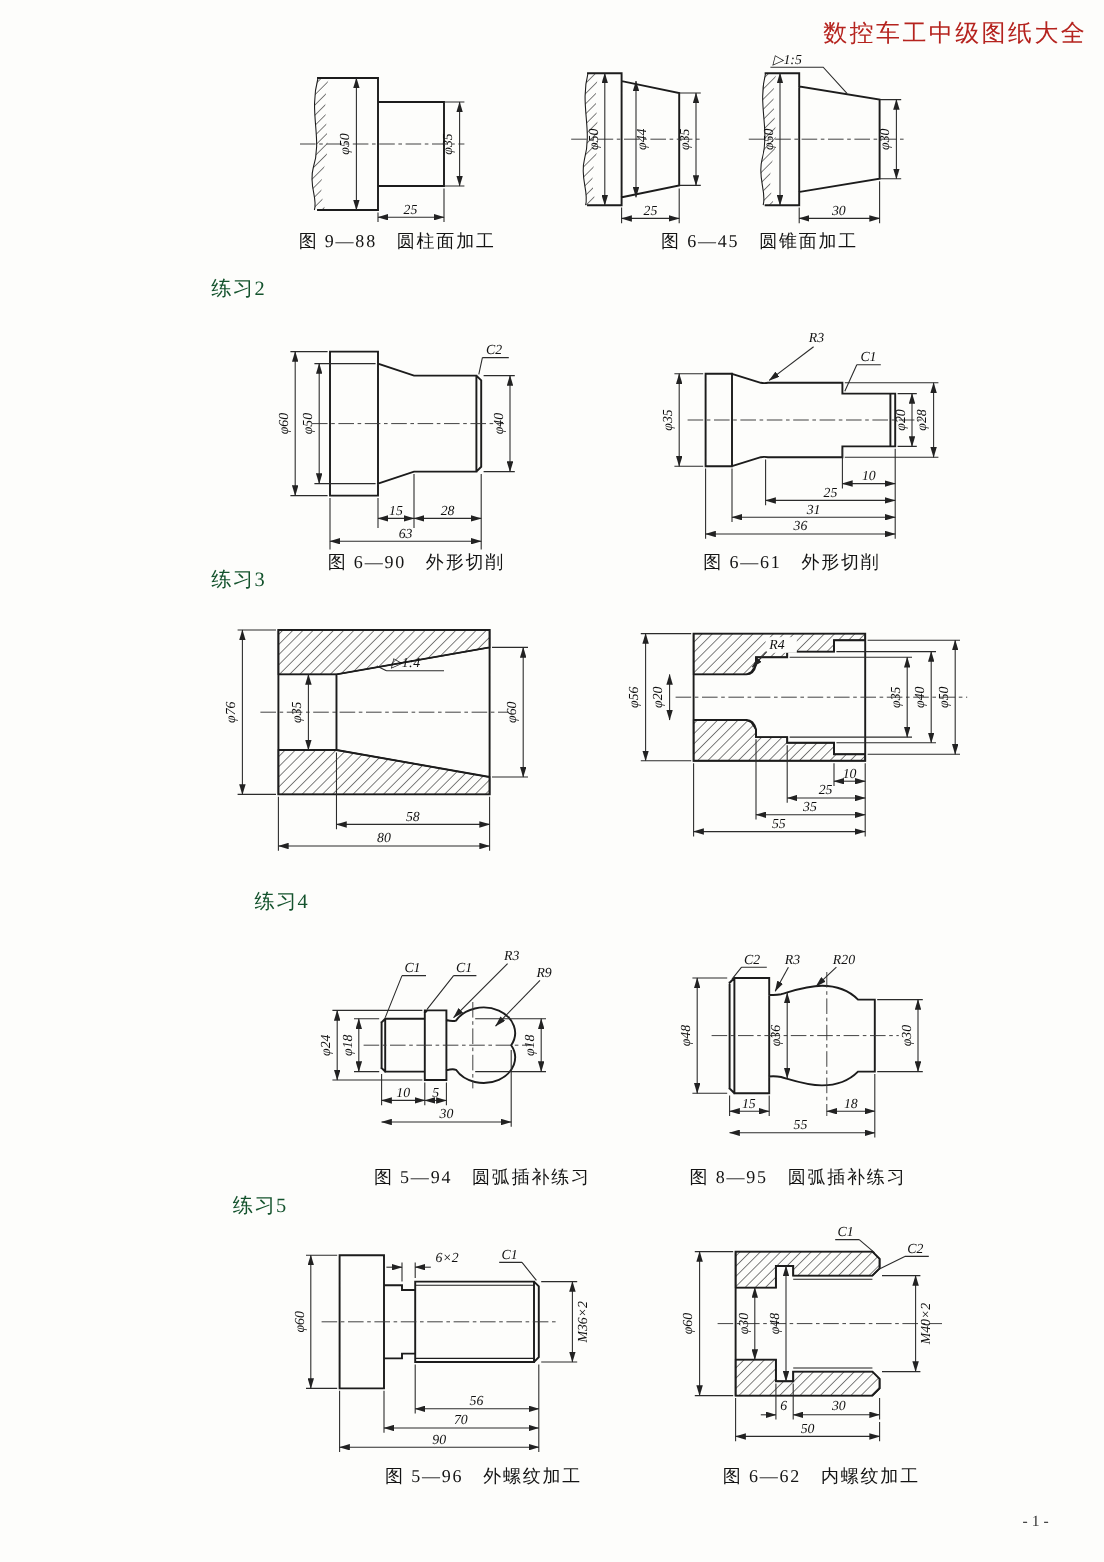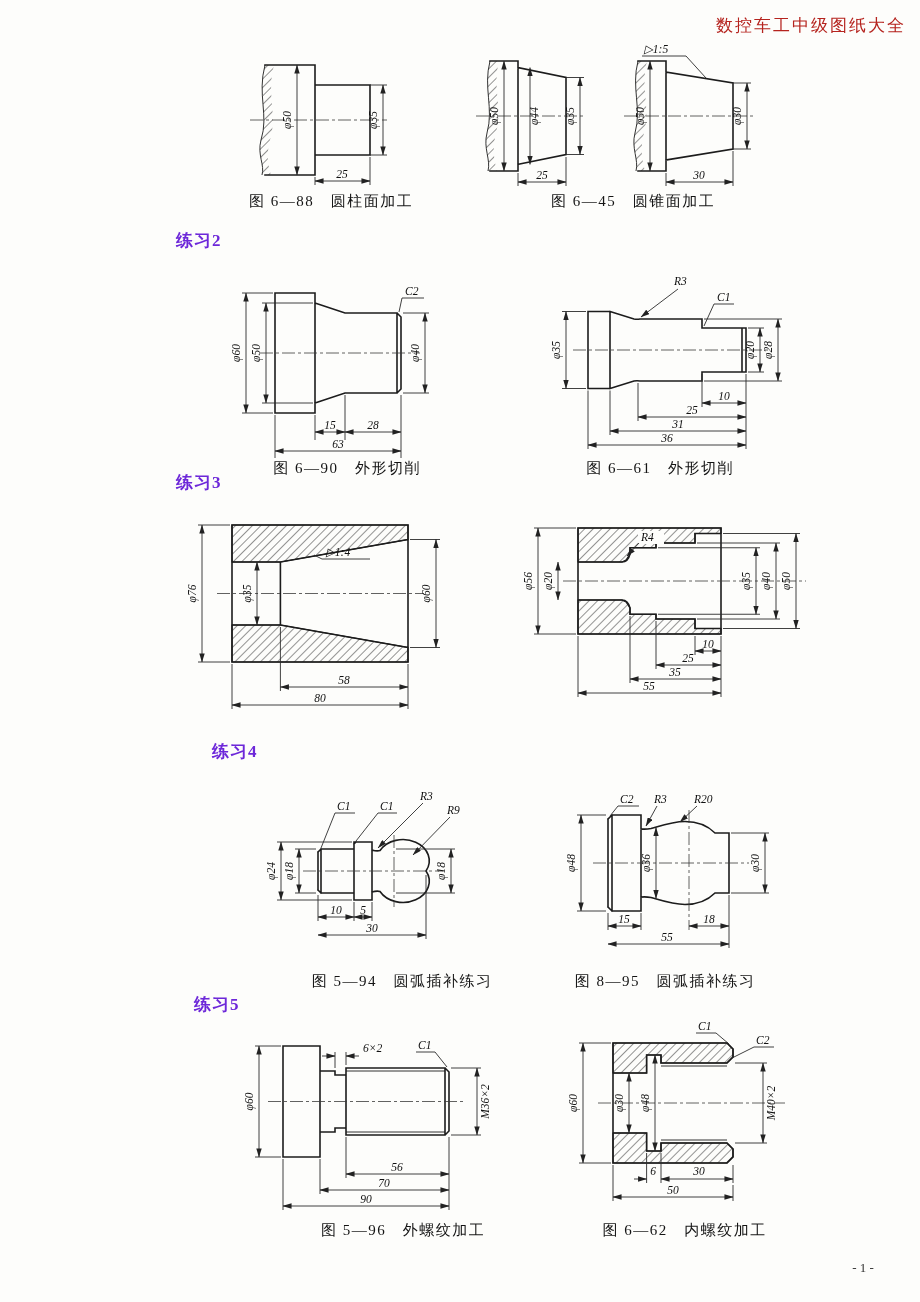--- a/index.html
+++ b/index.html
@@ -8,22 +8,22 @@
   svg.fig{position:absolute;overflow:visible;}
   .ol{stroke:#1c1c1c;stroke-width:1.6;fill:none;stroke-linejoin:miter;stroke-linecap:square;}
   .thin{stroke:#1c1c1c;stroke-width:.9;fill:none;}
   .dim{stroke:#2b2b2b;stroke-width:.9;fill:none;}
   .cl{stroke:#3a3a3a;stroke-width:.8;stroke-dasharray:13 3 3 3;fill:none;}
   .ht{fill:url(#ht);stroke:#1c1c1c;stroke-width:1.2;}
   .htn{fill:url(#ht);stroke:none;}
   text{fill:#111;}
   .dt{font:italic 11.5px "Liberation Serif",serif;}
   .cap{position:absolute;font-size:15px;color:#141414;text-align:center;letter-spacing:1.5px;white-space:nowrap;}
-  .ex{position:absolute;font-weight:bold;font-size:17px;color:#6d28d9;letter-spacing:1px;white-space:nowrap;}
-  .hdr{position:absolute;top:14px;right:14px;color:#b5231e;font-size:17px;letter-spacing:2px;white-space:nowrap;}
+  .ex{position:absolute;font-weight:normal;font-size:17px;color:#14532d;letter-spacing:1px;white-space:nowrap;}
+  .hdr{position:absolute;top:14px;right:14px;color:#b5231e;font-size:20px;letter-spacing:2px;white-space:nowrap;}
   .pg{position:absolute;left:828px;top:1260px;width:70px;text-align:center;font-size:13px;color:#333;}
 </style>
 </head>
 <body>
 
 <div class="page">
 
   <svg width="0" height="0" style="position:absolute" aria-hidden="true">
     <defs>
       <marker id="ar" viewBox="0 0 10 6" refX="9.5" refY="3" markerWidth="10" markerHeight="6" orient="auto-start-reverse">
@@ -48,21 +48,21 @@
       <line class="dim" x1="62" y1="10" x2="62" y2="120" marker-start="url(#ar)" marker-end="url(#ar)"></line>
       <text class="dt" text-anchor="middle" x="56" y="65" transform="rotate(-90 56 65)">φ50</text>
       <path class="dim" d="M135,30 H152 M135,100 H152"></path>
       <line class="dim" x1="148" y1="30" x2="148" y2="100" marker-start="url(#ar)" marker-end="url(#ar)"></line>
       <text class="dt" text-anchor="middle" x="142" y="65" transform="rotate(-90 142 65)">φ35</text>
       <path class="dim" d="M80,122 V130 M135,102 V130"></path>
       <line class="dim" x1="80" y1="126" x2="135" y2="126" marker-start="url(#ar)" marker-end="url(#ar)"></line>
       <text class="dt" text-anchor="middle" x="107" y="123">25</text>
     </g>
   </svg>
-  <div class="cap" style="left:236px;top:192px;width:190px">图 6—88　圆柱面加工</div>
+  <div class="cap" style="left:236px;top:192px;width:190px">图 9—88　圆柱面加工</div>
 
   <svg class="fig" style="left:468px;top:38px" width="335" height="152">
     <g>
       <path class="htn" d="M22,23 C15,50 26,70 19,95 C15,110 23,122 20,133 L29,133 C26,122 24,110 28,95 C35,70 24,50 31,23 Z"></path>
       <path class="ol" d="M22,23 H50 M50,23 V133 M22,133 H50 M50,29.6 L98,39.5 L98,116.5 L50,126.4"></path>
       <path class="thin" d="M22,23 C15,50 26,70 19,95 C15,110 23,122 20,133"></path>
       <line class="cl" x1="8" y1="78" x2="118" y2="78"></line>
     </g>
     <g>
       <line class="dim" x1="36" y1="23" x2="36" y2="133" marker-start="url(#ar)" marker-end="url(#ar)"></line>

